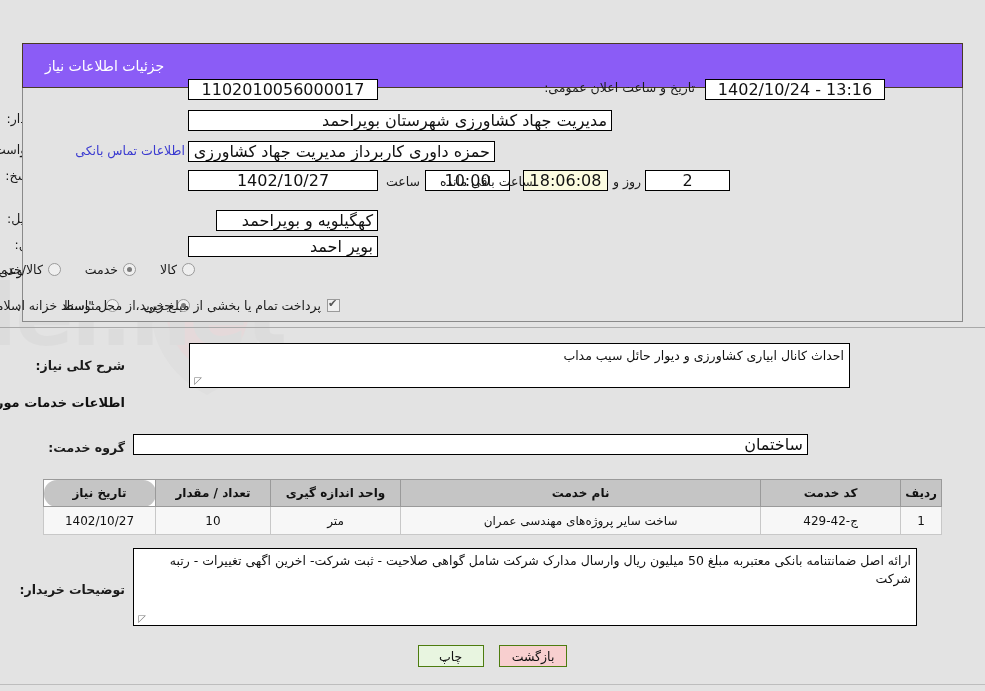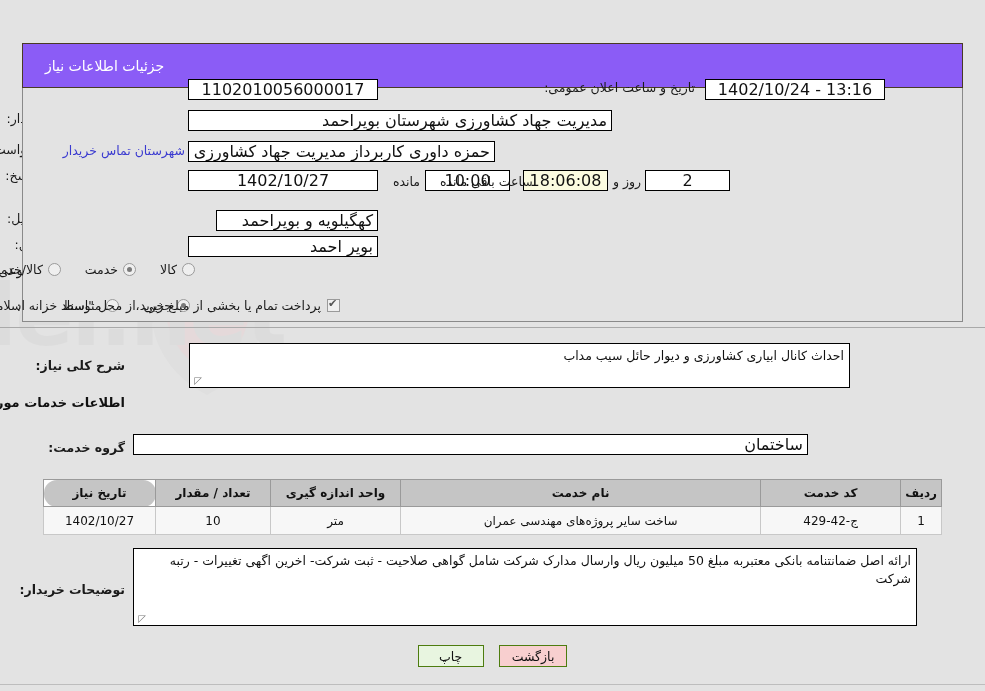--- a/index.html
+++ b/index.html
@@ -243,29 +243,29 @@
   <div class="fld rgt" style="position:absolute; right:373px; top:110px; width:424px; z-index:2;">
     <span>مدیریت جهاد کشاورزی شهرستان بویراحمد</span>
   </div>
 
   <div class="row" style="right:880px; top:142px;">
     <span class="lbl">ایجاد کننده درخواست:</span>
   </div>
   <div class="fld rgt" style="position:absolute; right:490px; top:141px; width:307px; z-index:2;">
     <span>حمزه داوری کاربرداز مدیریت جهاد کشاورزی شهرستان بویراحمد</span>
   </div>
-  <a class="link" style="position:absolute; right:800px; top:143px; z-index:3;" href="#">شهرستان تماس خریدار</a>
+  <a class="link" style="position:absolute; right:800px; top:143px; z-index:3;" href="#">اطلاعات تماس بانکی</a>
 
   <div class="row" style="right:880px; top:168px; width:110px; display:block;">
     <span class="lbl" style="white-space:normal; display:inline-block; width:108px;">مهلت ارسال پاسخ: تا تاریخ:</span>
   </div>
   <div class="fld ctr" style="position:absolute; right:607px; top:170px; width:190px; z-index:2;">
     <span>1402/10/27</span>
   </div>
-  <span class="lbl" style="position:absolute; right:565px; top:174px; z-index:2;">مانده</span>
+  <span class="lbl" style="position:absolute; right:565px; top:174px; z-index:2;">ساعت</span>
   <div class="fld ctr" style="position:absolute; right:475px; top:170px; width:85px; z-index:2;">
     <span>10:00</span>
   </div>
 
   <div class="fld ctr" style="position:absolute; left:645px; top:170px; width:85px; z-index:2;">
     <span>2</span>
   </div>
   <span class="lbl" style="position:absolute; left:613px; top:174px; z-index:2;">روز و</span>
   <div class="fld ctr yellow" style="position:absolute; left:523px; top:170px; width:85px; z-index:2;">
     <span>18:06:08</span>

